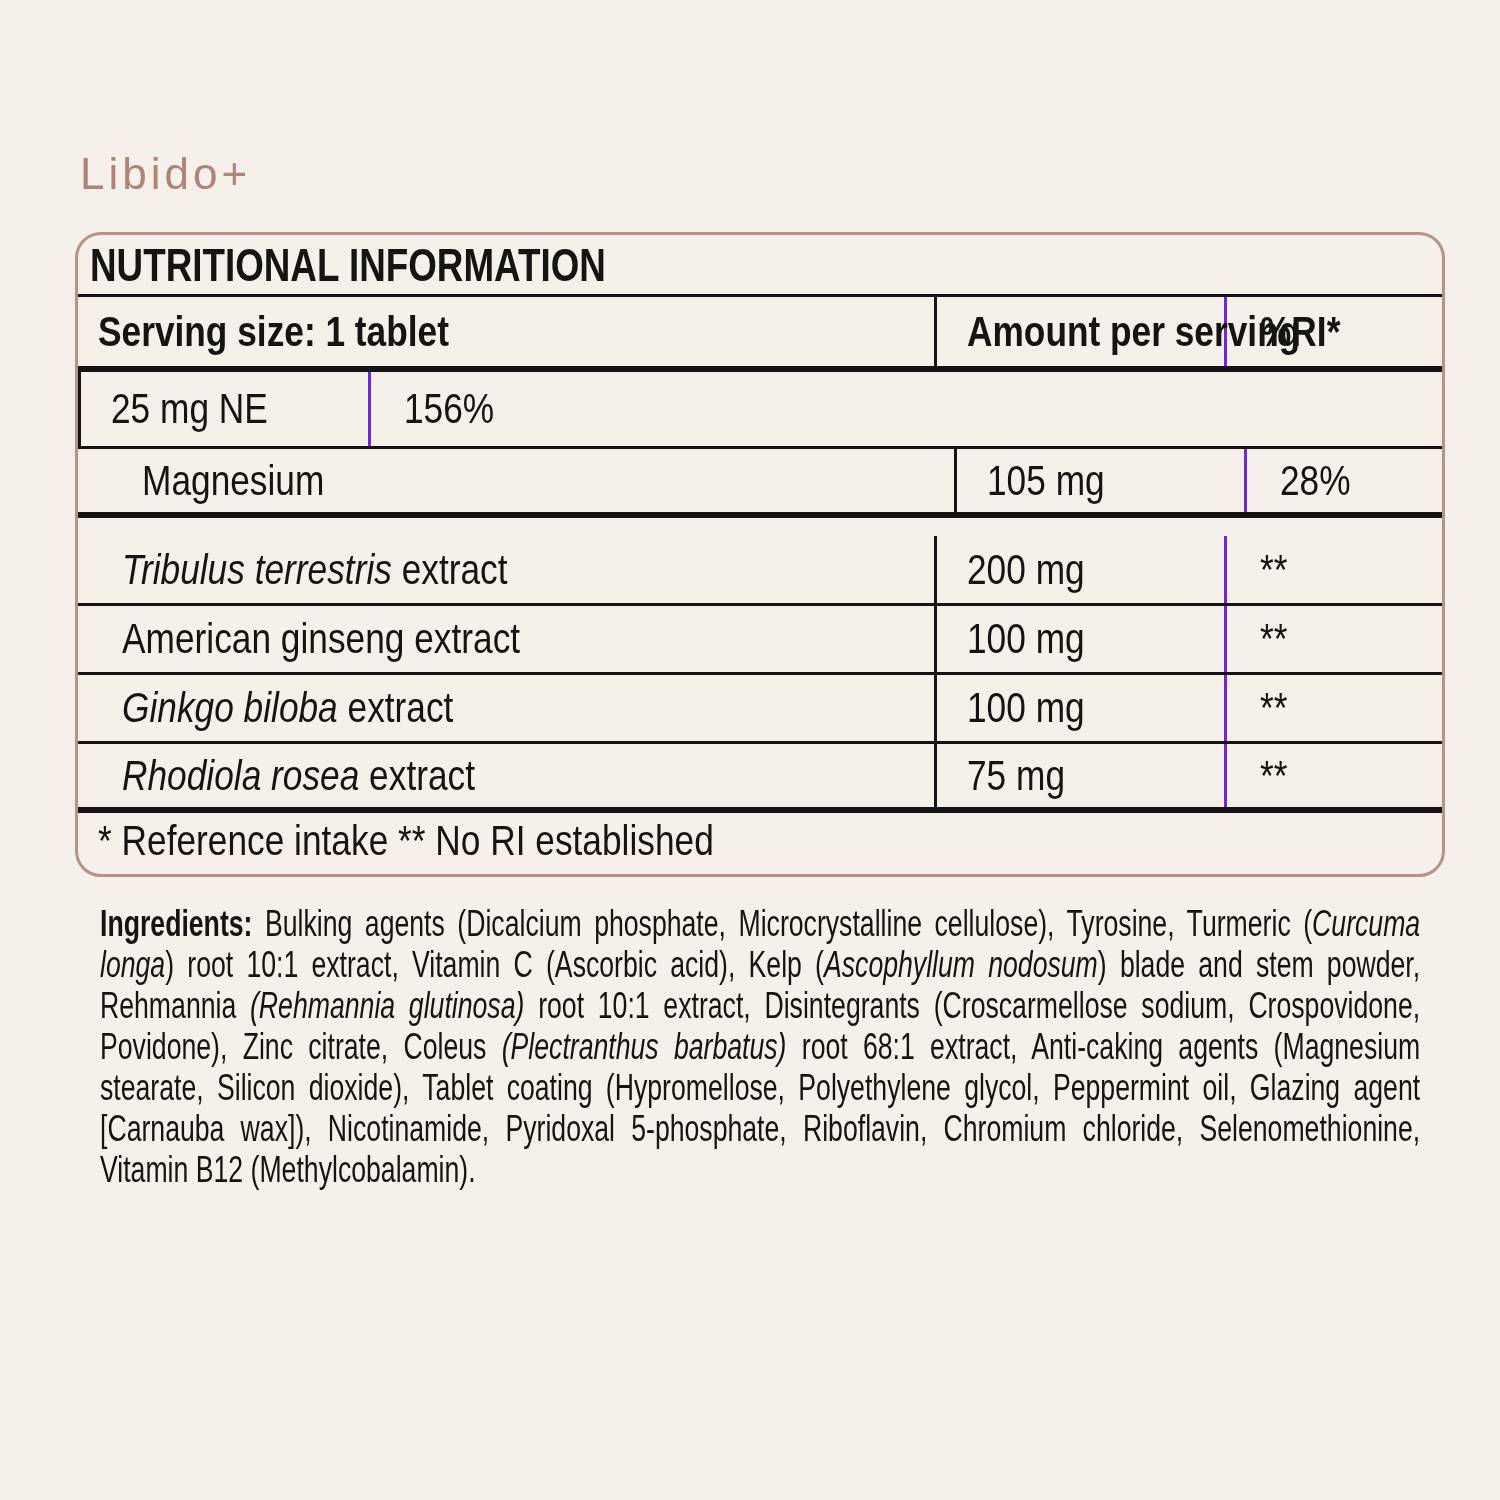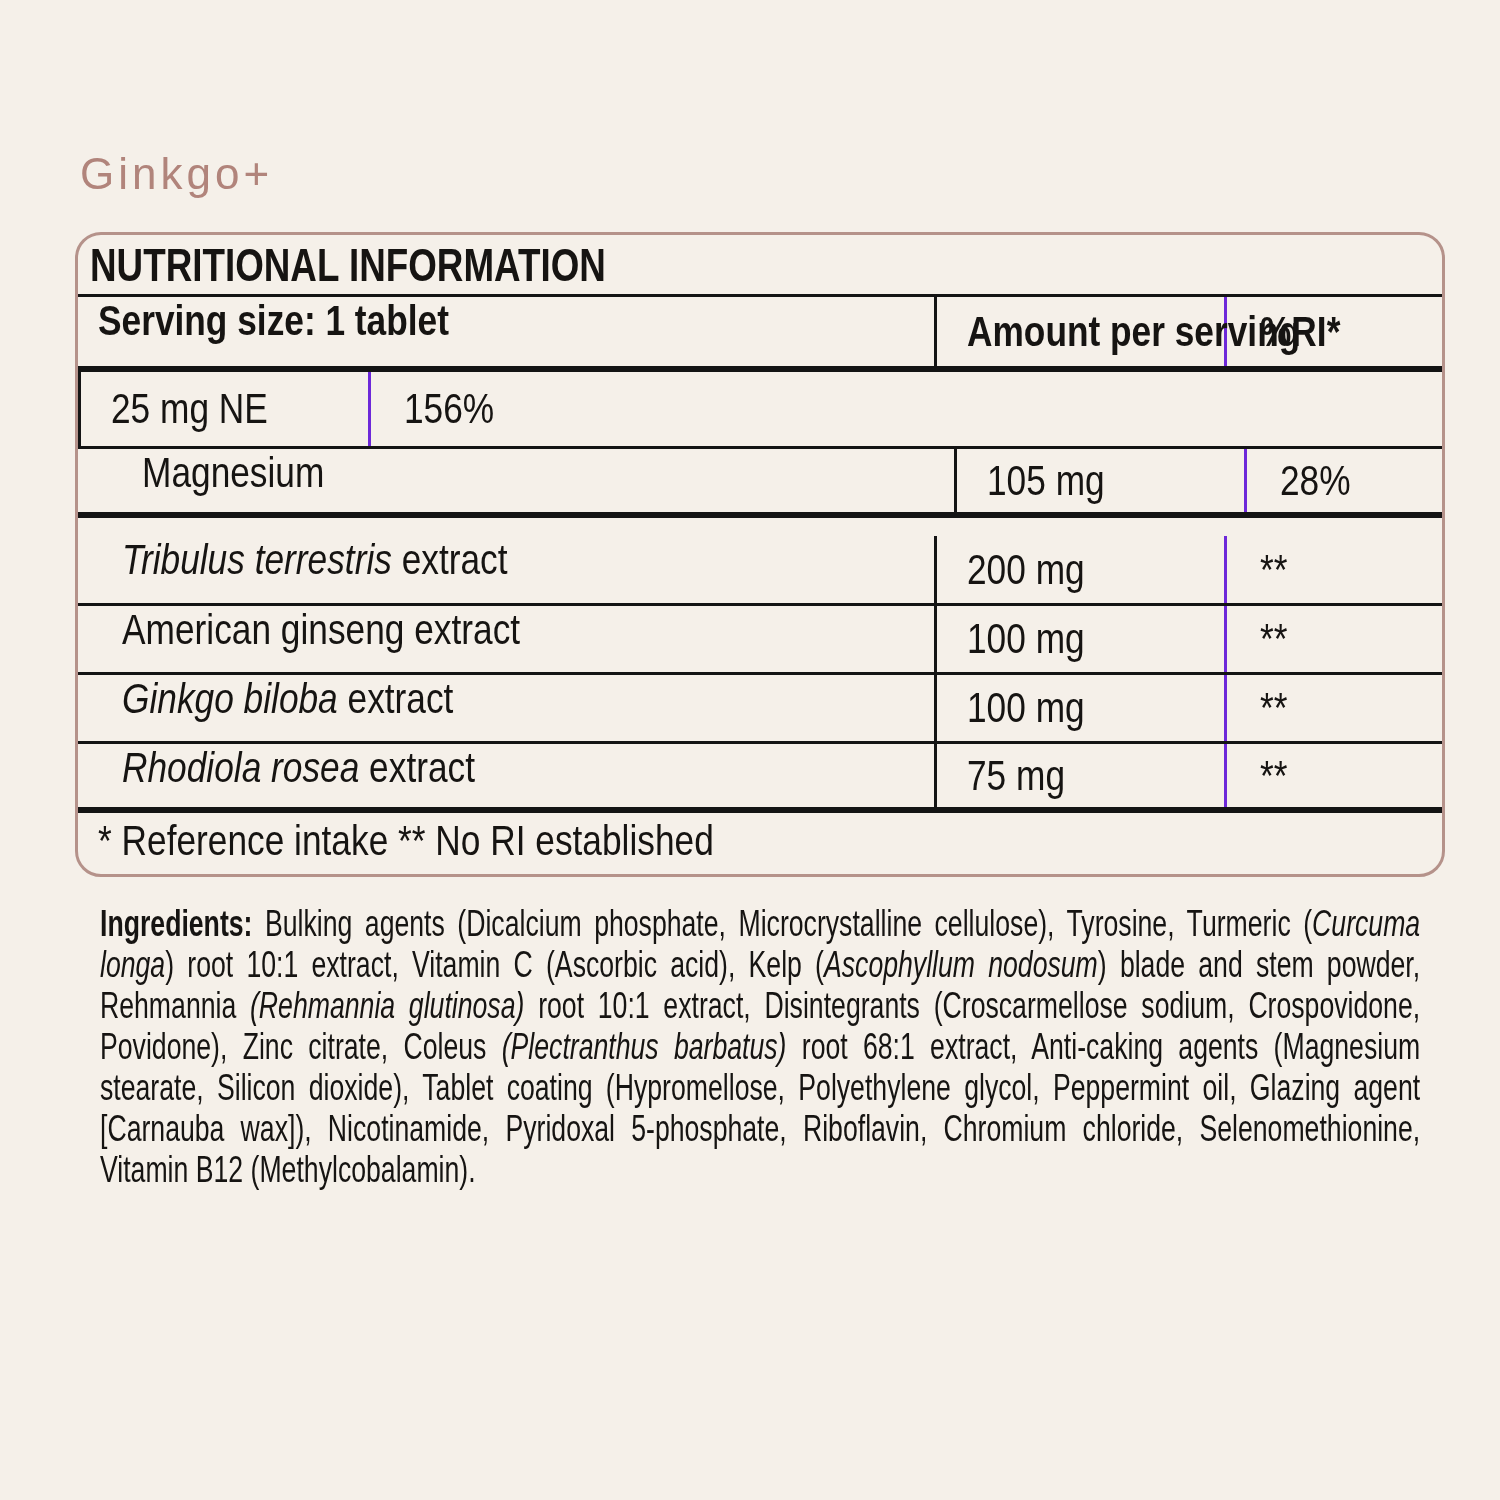--- a/index.html
+++ b/index.html
@@ -34,21 +34,21 @@
   .t-header{height:75px;border-bottom:6px solid #141414;}
   .r-thin{border-bottom:3px solid #141414;}
   .r-thick{border-bottom:6px solid #141414;}
   .h-niacin{height:77px;}
   .h-mag{height:69px;padding-left:20px;}
   .h-trib{height:70px;margin-top:18px;}
   .h-amer{height:69px;}
   .h-gink{height:69px;}
   .h-rhod{height:69px;}
   .t-foot{height:56px;padding-left:20px;}
-  .c1{width:856px;box-sizing:border-box;display:flex;height:100%;}
+  .c1{width:856px;box-sizing:border-box;display:flex;align-items:center;height:100%;}
   .c2{width:290px;box-sizing:border-box;border-left:3px solid #141414;padding-left:30px;display:flex;align-items:center;height:100%;}
   .c3{flex:1;box-sizing:border-box;border-left:3px solid #6d28d9;padding-left:33px;display:flex;align-items:center;height:100%;}
   .hpad{padding-left:20px;}
   .rpad{padding-left:44px;}
   
   .ct{display:inline-block;transform:scaleX(.84);transform-origin:0 50%;white-space:nowrap;font-size:42px;}
   .ttl{font-size:46px;font-weight:700;transform:scaleX(.80);}
   .bold{font-weight:700;}
   .it{font-style:italic;}
   
@@ -60,21 +60,21 @@
     text-align:justify;
     margin:0;
     color:#161412;
   }
 </style>
 </head>
 <body>
 
 <div class="page">
 
-  <div class="brand">Ginkgo+</div>
+  <div class="brand">Libido+</div>
 
   <div class="nutri-box">
 
     <div class="trow t-title">
       <span class="ct ttl">NUTRITIONAL INFORMATION</span>
     </div>
 
     <div class="trow t-header">
       <div class="c1 hpad">
           <span class="ct bold">Serving size: 1 tablet</span>

